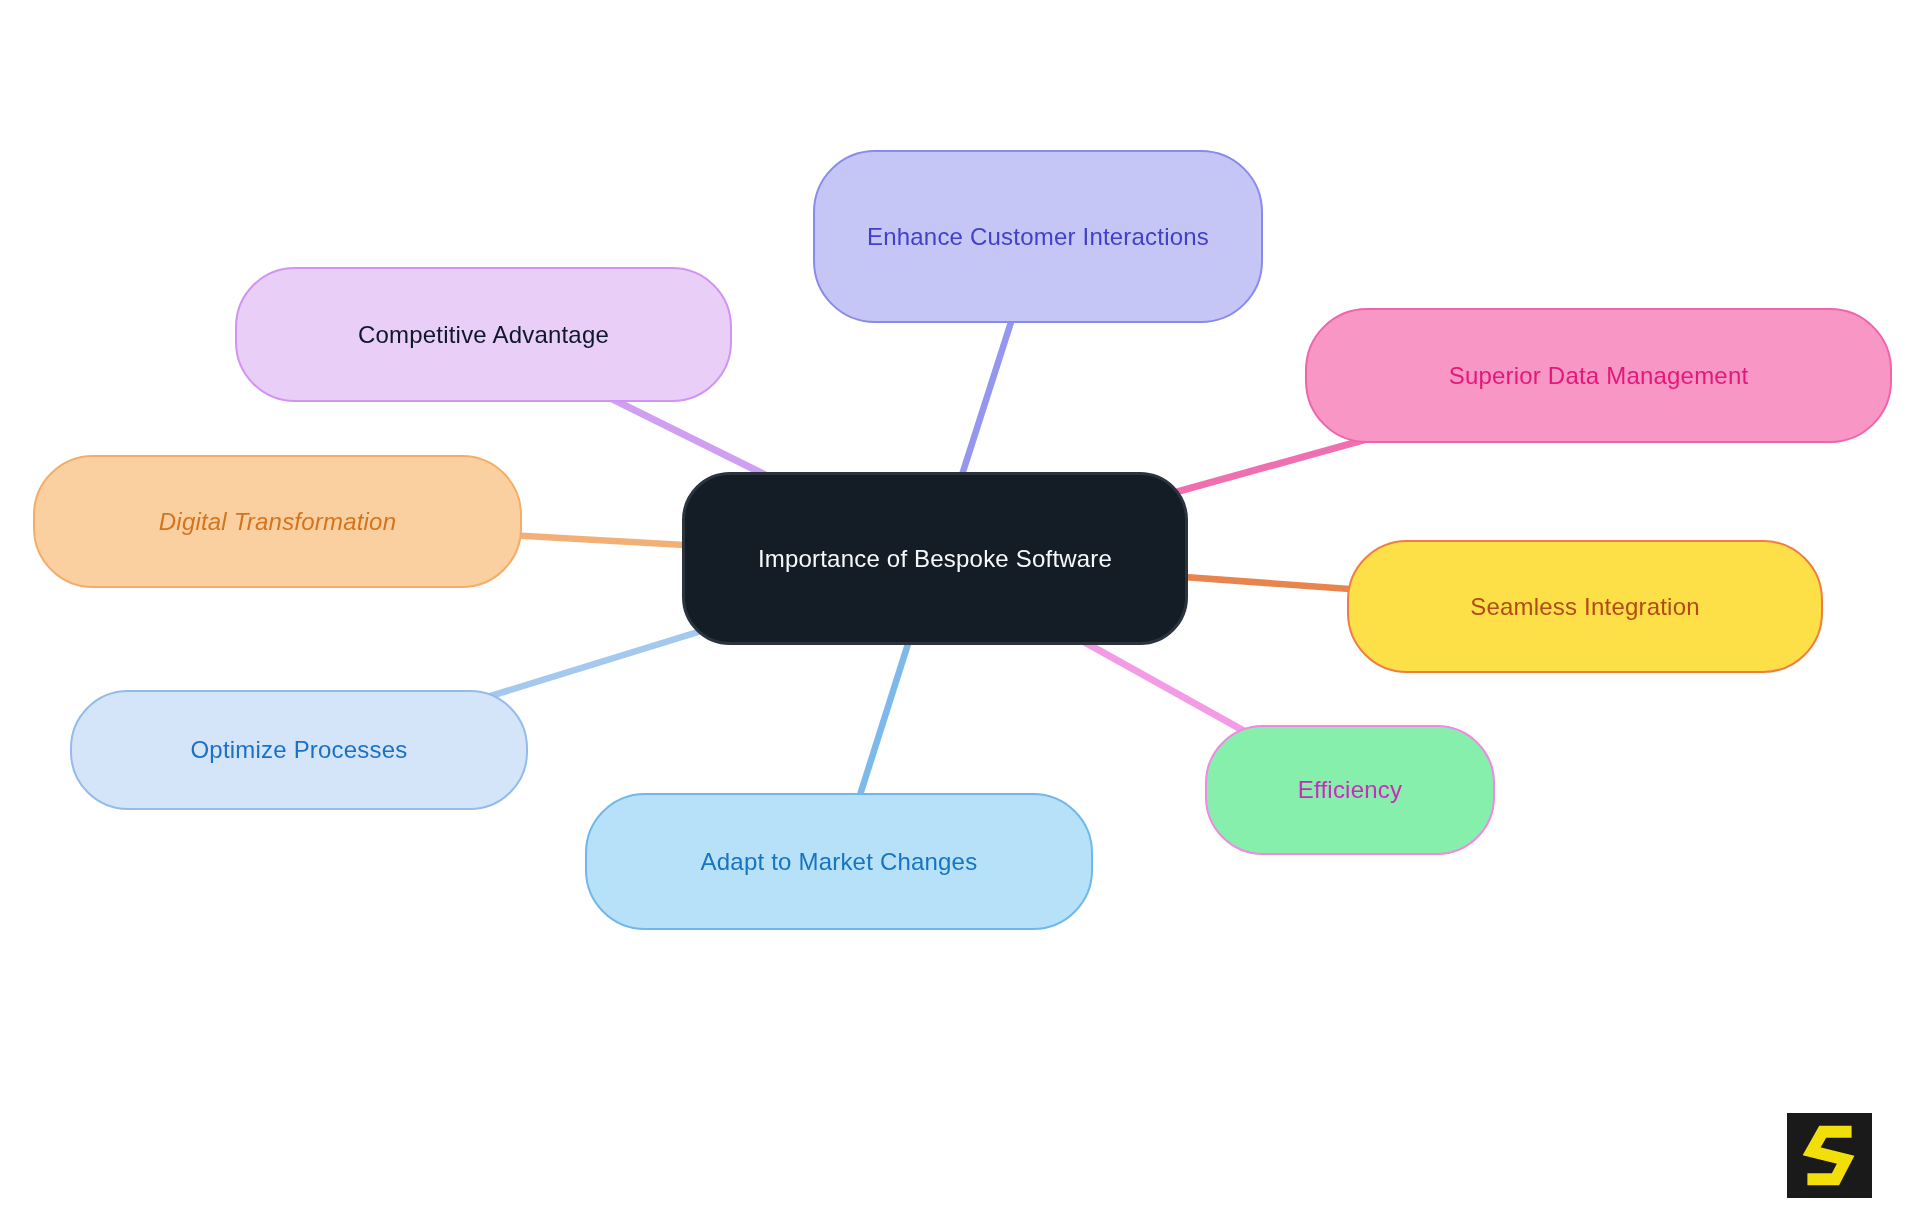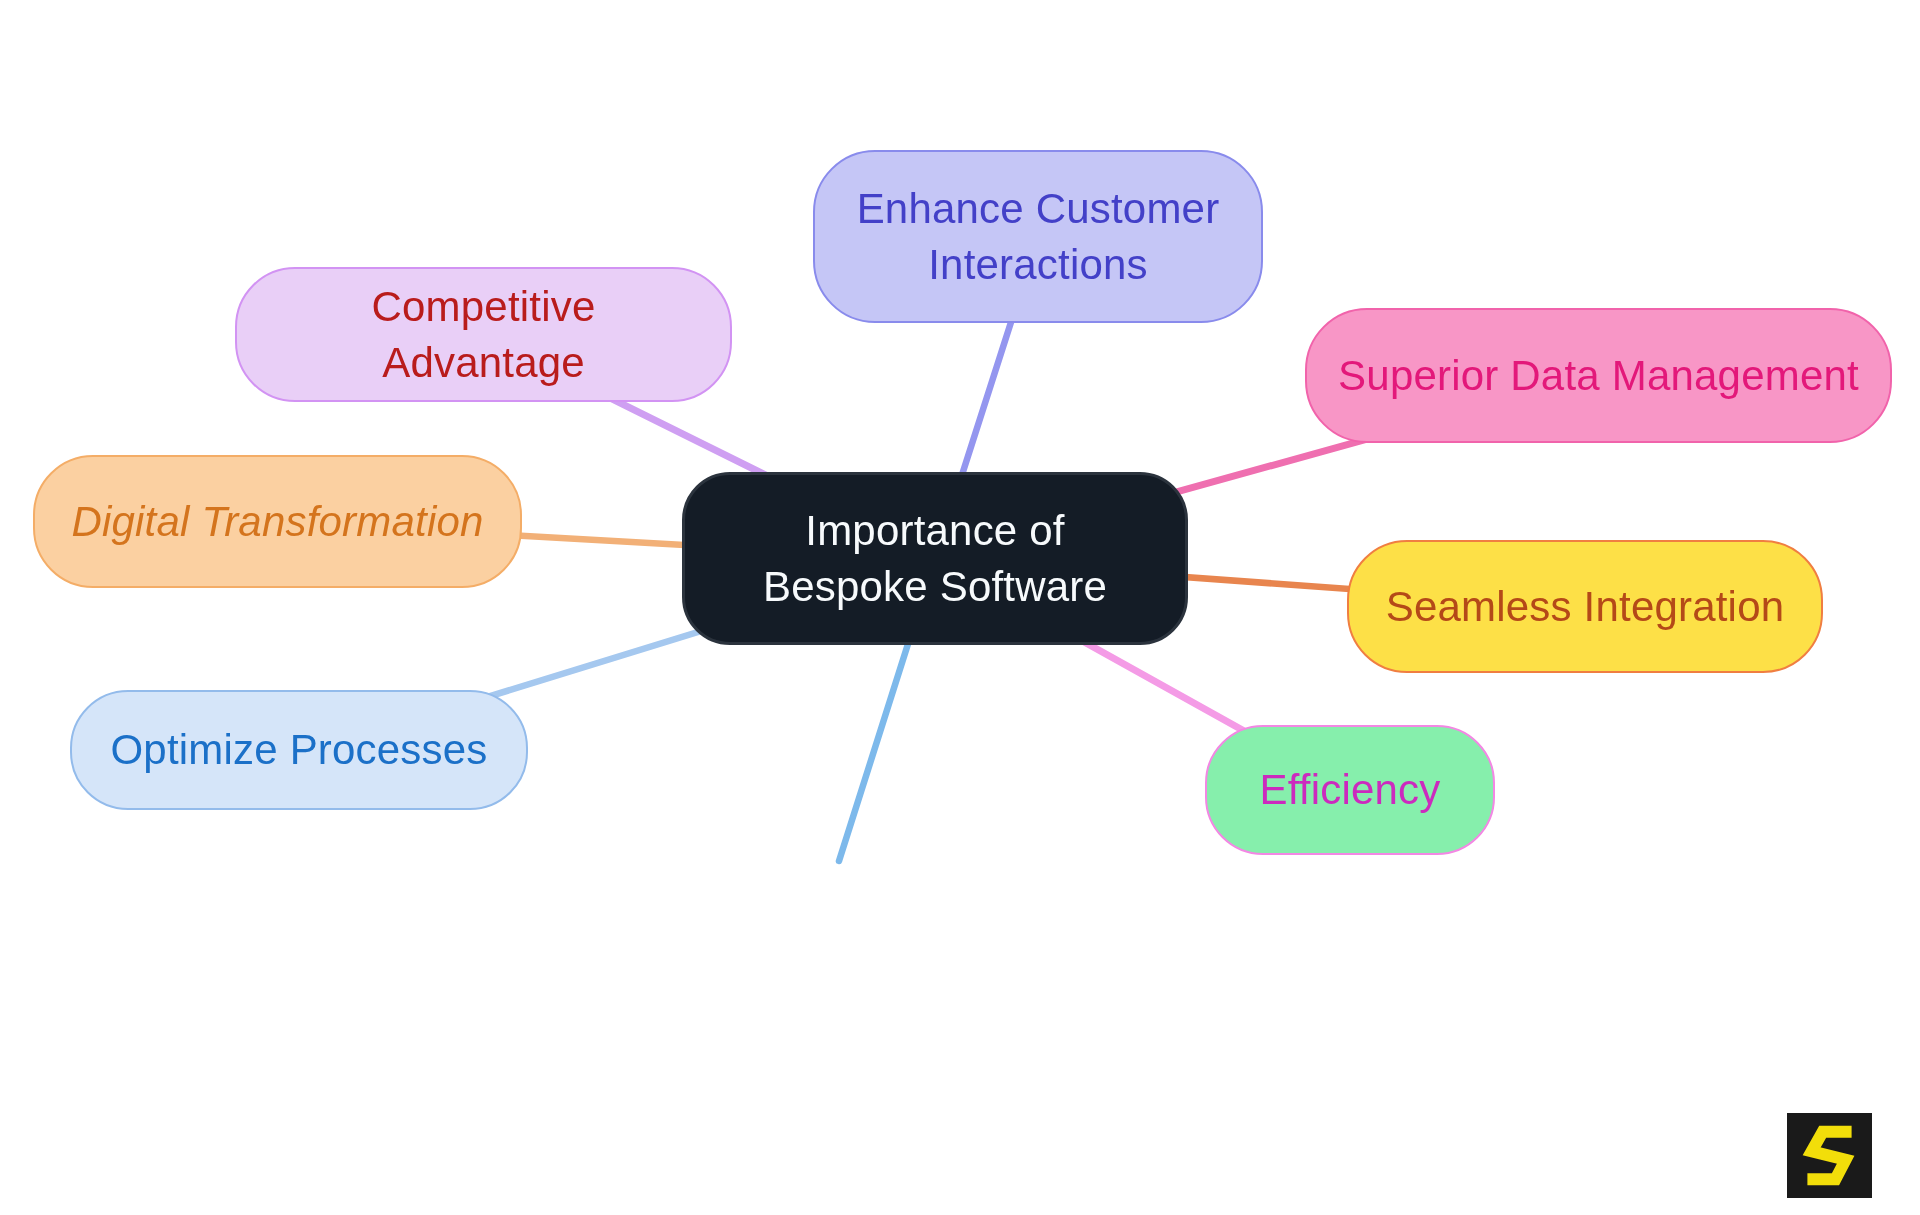--- a/index.html
+++ b/index.html
@@ -26,21 +26,21 @@
   }
   .node {
     position: absolute;
     z-index: 2;
     display: flex;
     align-items: center;
     justify-content: center;
     text-align: center;
     box-sizing: border-box;
     border: 2.5px solid transparent;
-    font-size: 42px;
+    font-size: 24px;
     line-height: 1.32;
     letter-spacing: 0.2px;
   }
   .node-central {
     left: 682px; top: 472px;
     width: 506px; height: 173px;
     border-radius: 48px;
     padding: 0 50px;
     border-width: 3px;
   }
@@ -79,32 +79,35 @@
   </svg>
 
   <div class="node node-central" style="background: rgb(20, 28, 38); border-color: rgb(43, 51, 61); color: rgb(247, 250, 252);">
     <span>Importance of Bespoke Software</span>
   </div>
 
   <div class="node node-enhance" style="background: rgb(197, 198, 246); border-color: rgb(137, 139, 236); color: rgb(67, 64, 200);">
     <span>Enhance Customer Interactions</span>
   </div>
 
-  <div class="node node-competitive" style="background: rgb(233, 207, 247); border-color: rgb(210, 147, 243); color: #b91c1c;">
+  <div class="node node-competitive" style="background: rgb(233, 207, 247); border-color: rgb(210, 147, 243); color: #0f172a;">
     <span>Competitive Advantage</span>
   </div>
 
   <div class="node node-digital" style="background: rgb(251, 208, 161); border-color: rgb(244, 173, 103); color: rgb(212, 116, 29);">
     <span>Digital Transformation</span>
   </div>
 
   <div class="node node-optimize" style="background: rgb(213, 229, 249); border-color: rgb(147, 187, 235); color: rgb(27, 112, 200);">
     <span>Optimize Processes</span>
   </div>
 
+  <div class="node node-adapt" style="background: rgb(183, 225, 248); border-color: rgb(112, 184, 234); color: rgb(24, 116, 191);">
+    <span>Adapt to Market Changes</span>
+  </div>
 
   <div class="node node-efficiency" style="background: #86efac; border-color: rgb(243, 135, 228); color: rgb(204, 42, 190);">
     <span>Efficiency</span>
   </div>
 
   <div class="node node-seamless" style="background: #fde047; border-color: rgb(240, 126, 65); color: rgb(180, 73, 24);">
     <span>Seamless Integration</span>
   </div>
 
   <div class="node node-superior" style="background: rgb(248, 150, 198); border-color: rgb(241, 99, 171); color: rgb(227, 24, 122); align-items: center;">

